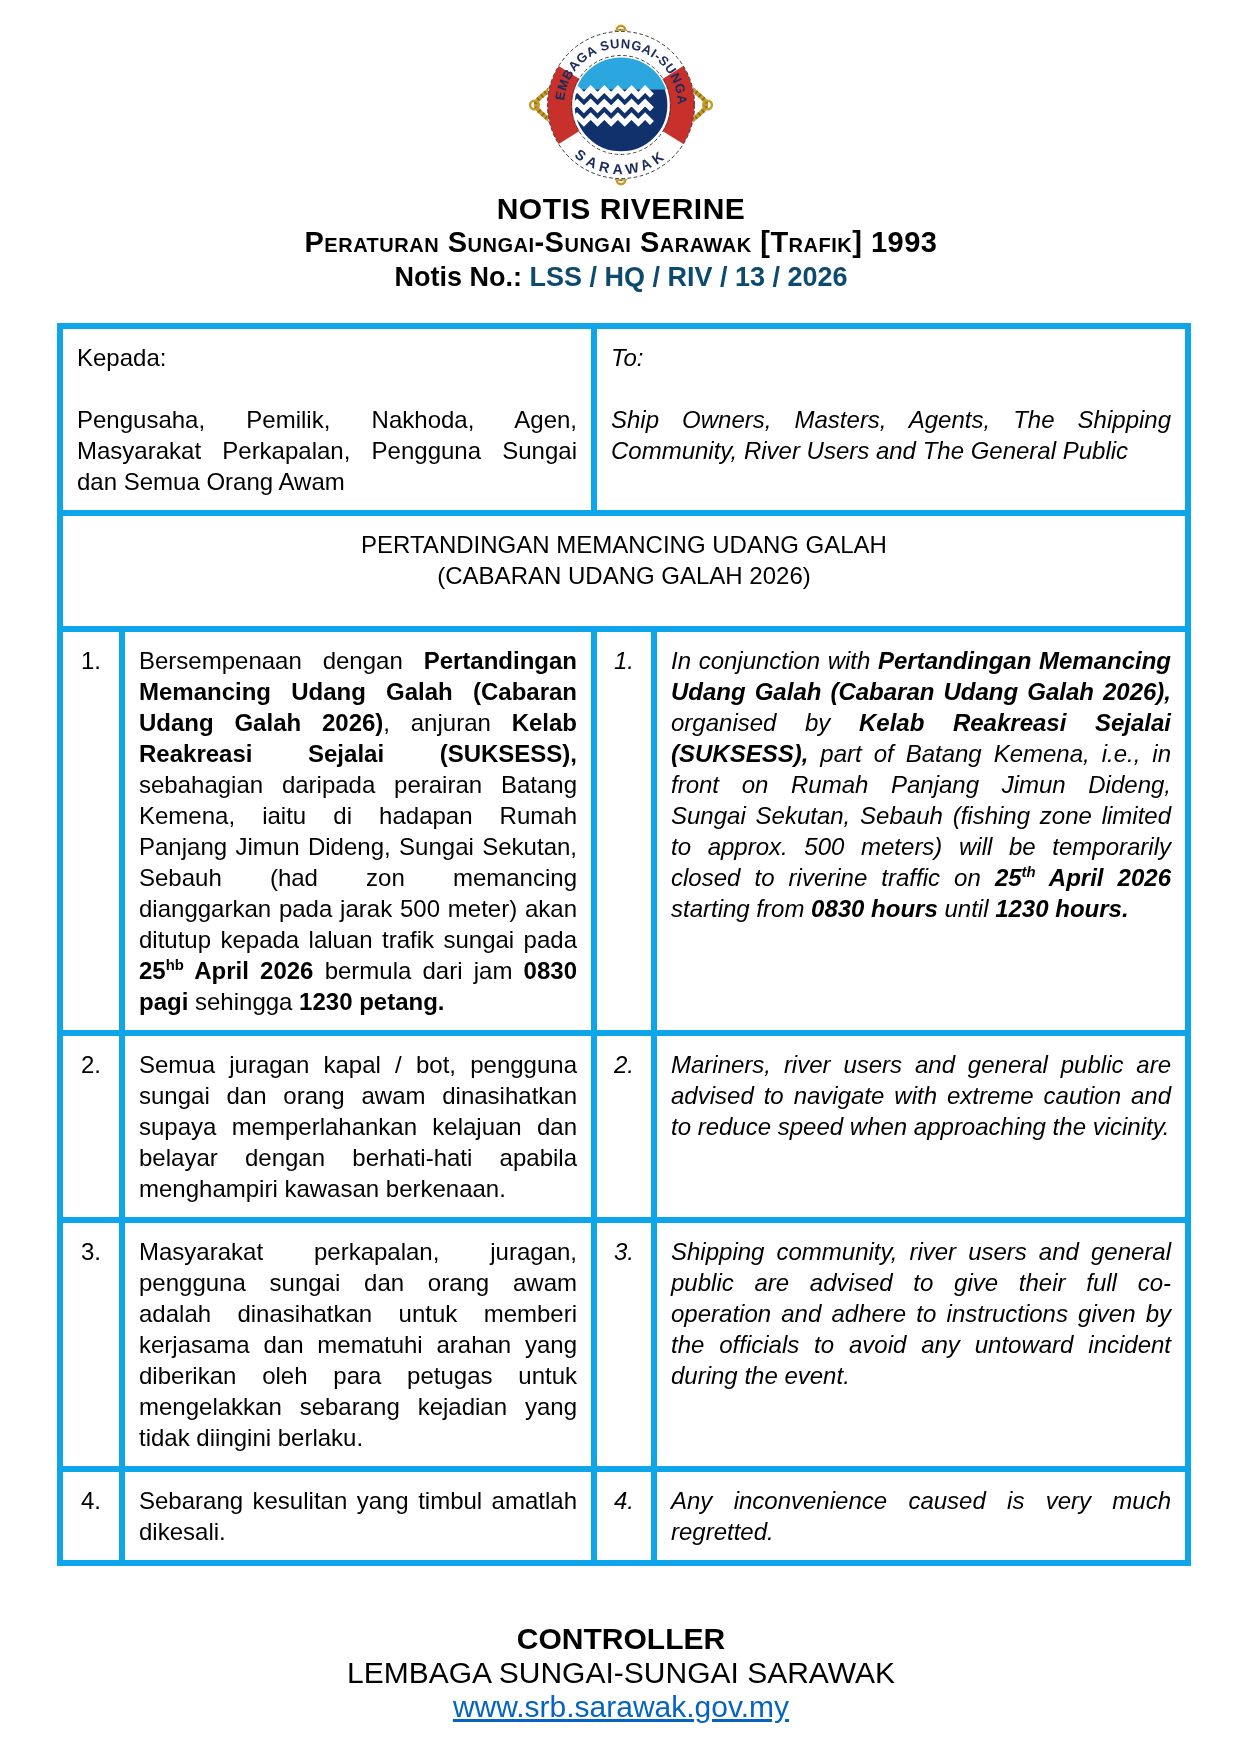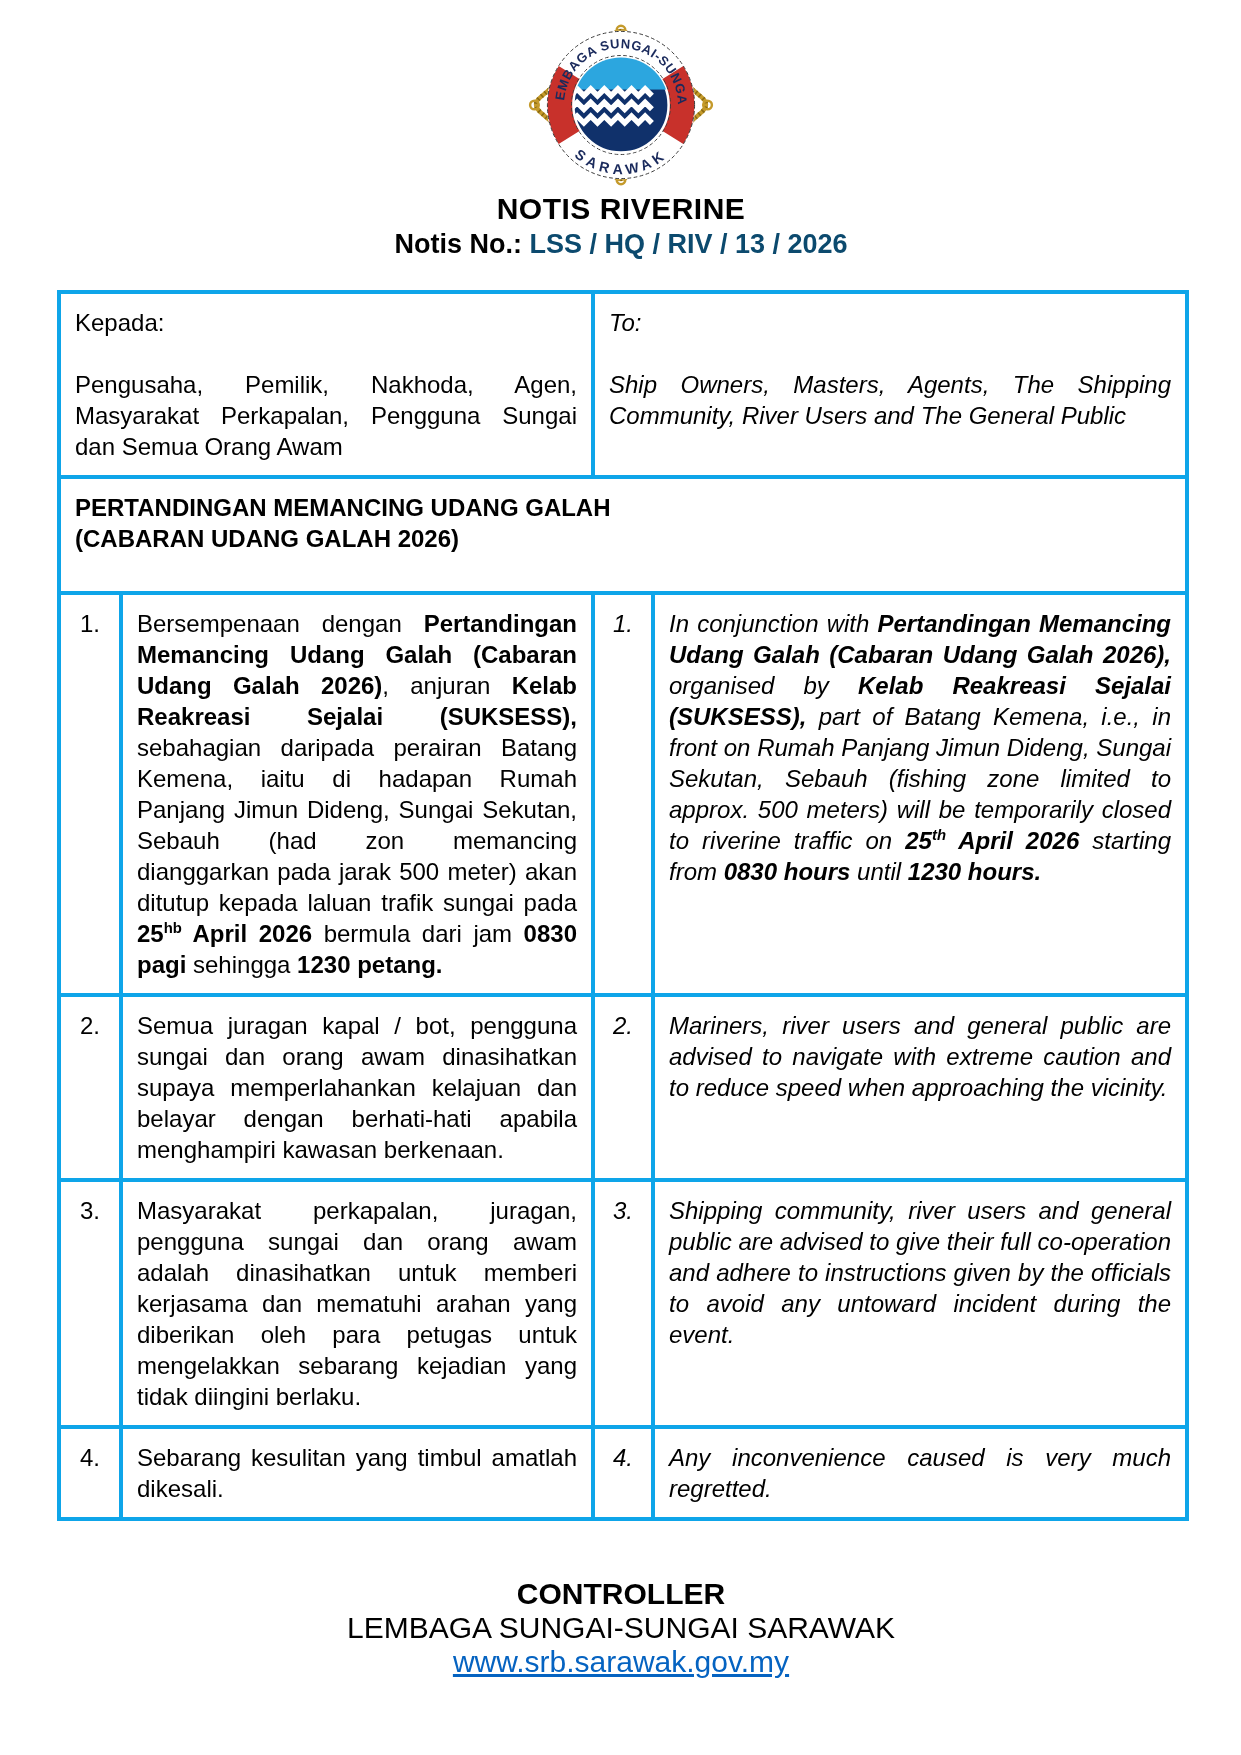--- a/index.html
+++ b/index.html
@@ -26,37 +26,37 @@
   .notis-line{font-size:27px;font-weight:bold;line-height:32px;margin-top:2px;}
   .notis-value{color:#0c4a6e;}
   
   table.notice{
     width:1128px;
     border-collapse:collapse;
     table-layout:fixed;
     margin-top:30px;
   }
   table.notice td{
-    border:4px solid #0ea5e9;
+    border:6px solid #0ea5e9;
     vertical-align:top;
     padding:13px 14px;
     font-size:24px;
     line-height:31px;
   }
   col.c-num1{width:62px;}
   col.c-malay{width:472px;}
   col.c-num2{width:60px;}
   col.c-english{width:534px;}
   .label-block{margin-bottom:31px;}
   .malay{text-align:justify;}
   .english{text-align:justify;font-style:italic;}
   .num-cell{text-align:center;padding-left:4px;padding-right:4px;}
   .num-italic{font-style:italic;}
   .subject-cell{
-    font-weight:bold;font-size:25px;line-height:37px;
+    text-align:center;font-weight:normal;font-size:25px;line-height:37px;
     padding-top:24px;padding-bottom:12px;margin-top:20px;
   }
   .b{font-weight:bold;}
   sup{font-size:0.62em;vertical-align:super;line-height:0;}
   
   .footer{margin-top:56px;text-align:center;font-size:30px;line-height:34px;}
   .controller{font-weight:bold;}
   .website a{color:#0563C1;font-weight:normal;text-decoration:underline;}
 </style>
 </head>
@@ -106,20 +106,21 @@
         <text font-size="21" letter-spacing="1">
           <textPath href="#arcTop" startOffset="50%" text-anchor="middle">LEMBAGA SUNGAI-SUNGAI</textPath>
         </text>
         <text font-size="23" letter-spacing="7">
           <textPath href="#arcBottom" startOffset="50%" text-anchor="middle">SARAWAK</textPath>
         </text>
       </g>
     </svg>
 
     <div class="doc-title">NOTIS RIVERINE</div>
+    <div class="doc-subtitle">Peraturan Sungai-Sungai Sarawak [Trafik] 1993</div>
     <div class="notis-line">
       <span class="notis-label">Notis No.:</span>
       <span class="notis-value">LSS / HQ / RIV / 13 / 2026</span>
     </div>
   </div>
 
   <table class="notice">
     <colgroup>
       <col class="c-num1">
         <col class="c-malay">

